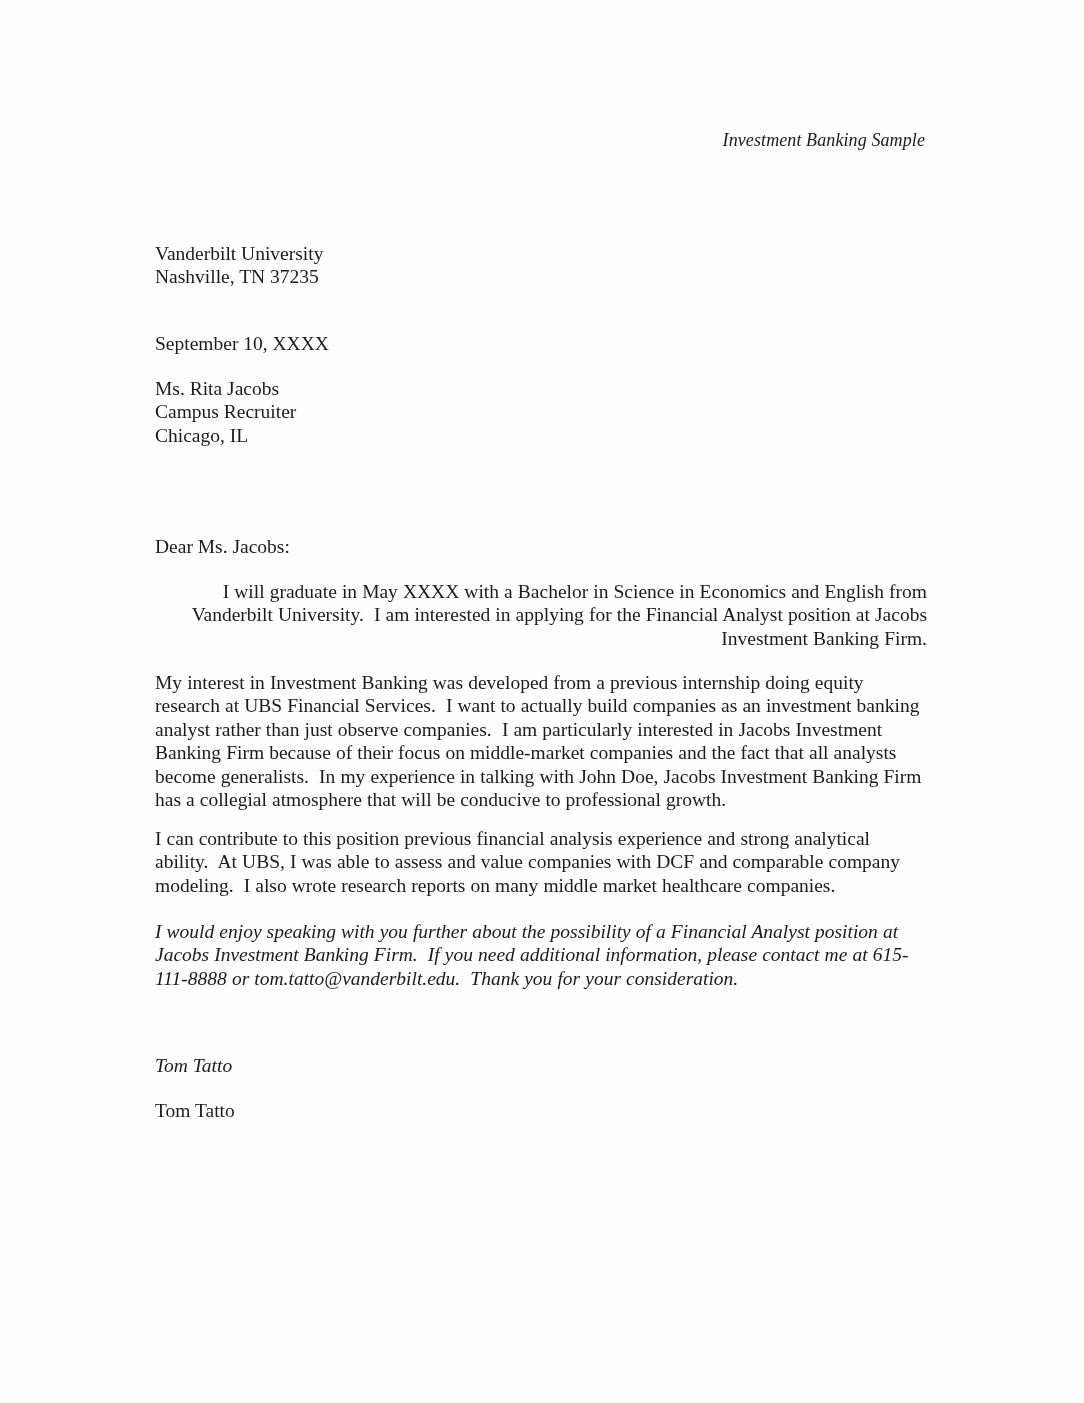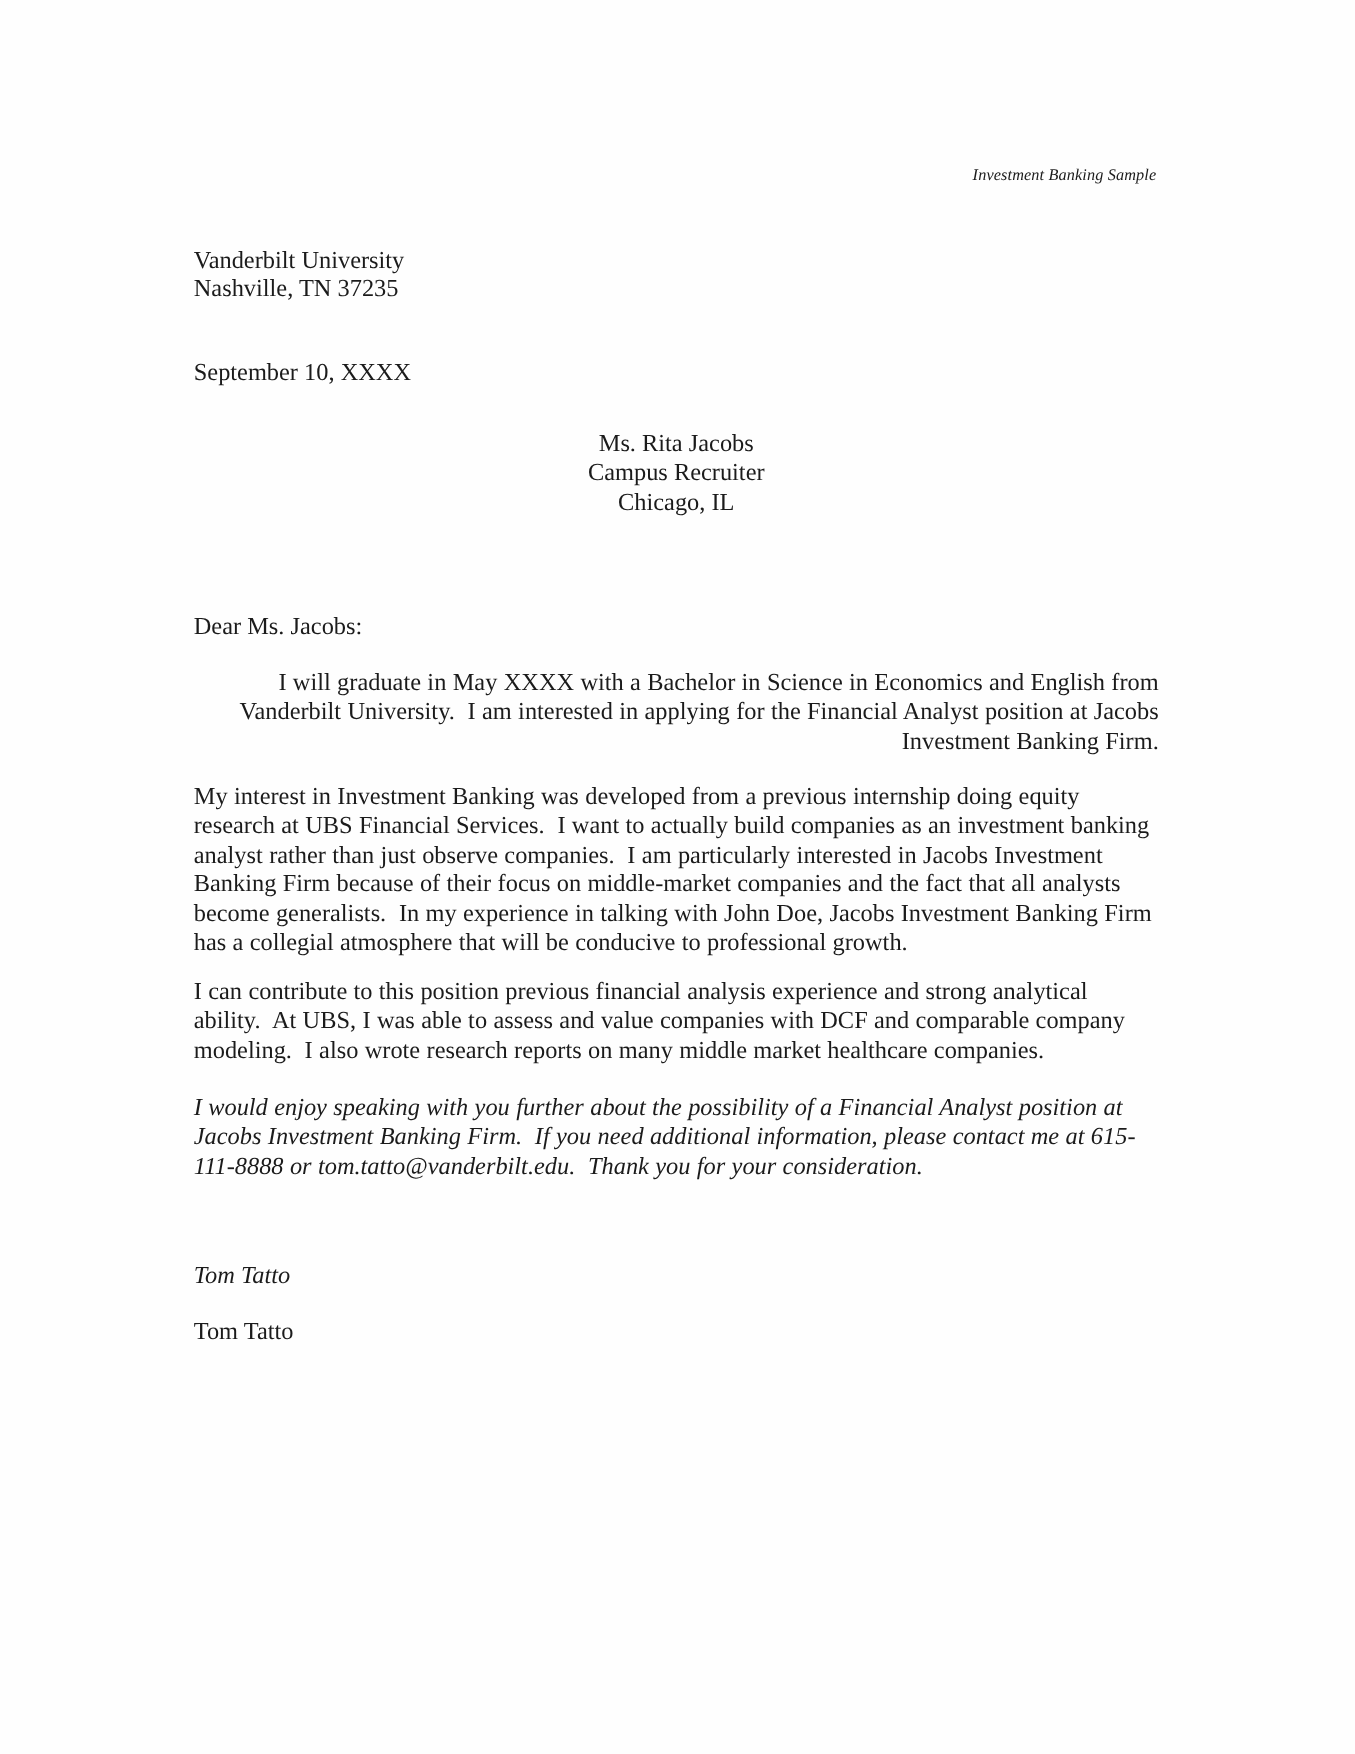--- a/index.html
+++ b/index.html
@@ -24,39 +24,40 @@
     overflow: hidden;
   }
   
   .doc-header {
     position: absolute;
     left: 155px;
     top: 128px;
     width: 770px;
     text-align: right;
     font-style: italic;
-    font-size: 13px;
+    font-size: 18px;
     letter-spacing: 0.1px;
     line-height: 24px;
   }
   .block {
     position: absolute;
     left: 155px;
     width: 772px;
     font-size: 19.5px;
     line-height: 23.4px;
+    margin-top: 45px;
   }
   .block .ln {
     display: block;
     white-space: pre-wrap;
   }
   
   #sender-address   { top: 197px; }
   #letter-date      { top: 287px; }
-  #recipient-address{ top: 344px; text-align: center; }
+  #recipient-address{ top: 332px; }
   #salutation       { top: 490px; }
   #para-1           { top: 535px; text-align: right; }
   #para-2           { top: 626px; }
   #para-3           { top: 782px; }
   #para-4           { top: 875px; font-style: italic; }
   #closing          { top: 963px; }
   #signature-script { top: 1009px; font-style: italic; }
   #signature-name   { top: 1054px; }
 
   .para {

